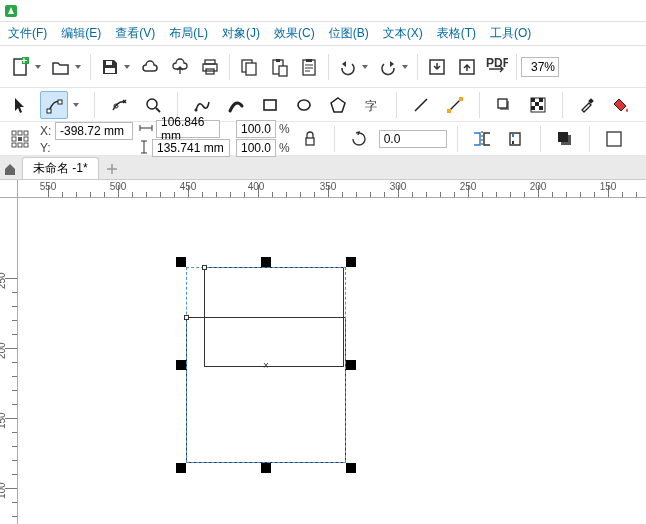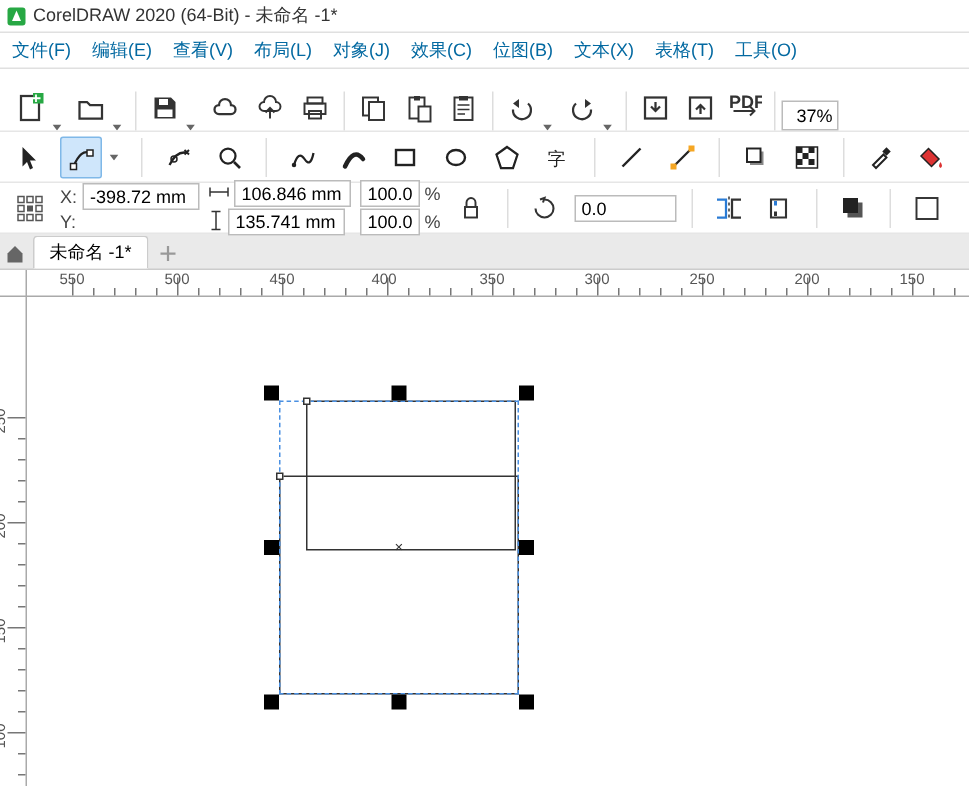--- a/index.html
+++ b/index.html
@@ -2,21 +2,21 @@
 <html><head>
 <meta charset="utf-8">
 <style>
   * { box-sizing: border-box; margin: 0; padding: 0; font-family: "Segoe UI", "Microsoft YaHei", sans-serif; font-size: 12px; user-select: none; }
   body { width: 646px; height: 524px; background: #f5f5f5; overflow: hidden; position: relative; }
   .titlebar { height: 22px; background: #fff; display: flex; align-items: center; padding: 0 4px; gap: 4px; border-bottom: 1px solid #e0e0e0; }
   .titlebar .logo { width: 14px; height: 14px; }
   .titlebar .title { font-size: 12px; color: #333; }
   .menubar { height: 24px; background: #fff; display: flex; align-items: center; padding: 0 8px; gap: 14px; border-bottom: 1px solid #e0e0e0; }
   .menubar .mi { color: #0369a1; cursor: default; }
-  .toolbar1 { height: 42px; background: #fff; display: flex; align-items: flex-end; padding: 0 6px; gap: 0; border-bottom: 1px solid #e6e6e6; }
+  .toolbar1 { height: 42px; background: #fff; display: flex; align-items: center; padding: 0 6px; gap: 0; border-bottom: 1px solid #e6e6e6; }
   .tbtn { width: 30px; height: 30px; display: flex; align-items: center; justify-content: center; border-radius: 2px; position: relative; }
   .tbtn svg { display: block; }
   .drop-arrow { width: 8px; display: flex; align-items: center; justify-content: center; margin-left: -2px; margin-right: 4px; }
   .sep { width: 1px; height: 26px; background: #ddd; margin: 0 4px; }
   .zoom-box { width: 38px; height: 20px; border: 1px solid #bbb; background: #fff; display: flex; align-items: center; padding: 0 3px; justify-content: flex-end; }
   .tooltabs { height: 34px; background: #fff; display: flex; align-items: center; padding: 0 6px; gap: 6px; border-bottom: 1px solid #e6e6e6; }
   .tool { width: 28px; height: 28px; display: flex; align-items: center; justify-content: center; border-radius: 2px; }
   .tool.active { background: #cfe6fb; border: 1px solid #7fb8e8; }
   .propbar { height: 34px; background: #fff; display: flex; align-items: center; padding: 0 6px; gap: 6px; border-bottom: 1px solid #e6e6e6; }
   .coord-label { width: 12px; color: #444; }
@@ -45,21 +45,20 @@
 </head>
 <body>
 
 <div class="titlebar">
   <span class="logo">
     <svg width="14" height="14" viewBox="0 0 14 14">
         <rect x="1" y="1" width="12" height="12" rx="2" fill="#27a844"></rect>
         <path d="M4 10 L7 3 L10 10 Z" fill="#fff"></path>
       </svg>
   </span>
-  <span class="title">CorelDRAW 2020 (64-Bit) - 未命名 -1*</span>
 </div>
 
 <div class="menubar">
   <span class="mi">文件(F)</span>
   <span class="mi">编辑(E)</span>
   <span class="mi">查看(V)</span>
   <span class="mi">布局(L)</span>
   <span class="mi">对象(J)</span>
   <span class="mi">效果(C)</span>
   <span class="mi">位图(B)</span>
@@ -323,21 +322,21 @@
       </div>
     <div class="xy-row">
         <span class="coord-label">Y:</span>
       </div>
   </div>
   <div class="xy-group">
     <div class="xy-row">
         <span><svg width="14" height="10">
             <path d="M1 5 h12 M1 2 v6 M13 2 v6" stroke="#333" stroke-width="1"></path>
           </svg></span>
-        <div class="val-box" style="width:78px">
+        <div class="val-box" style="width:64px">
           <span>106.846 mm</span>
         </div>
       </div>
     <div class="xy-row">
         <span><svg width="10" height="14">
             <path d="M5 1 v12 M2 1 h6 M2 13 h6" stroke="#333" stroke-width="1"></path>
           </svg></span>
         <div class="val-box" style="width:78px">
           <span>135.741 mm</span>
         </div>

